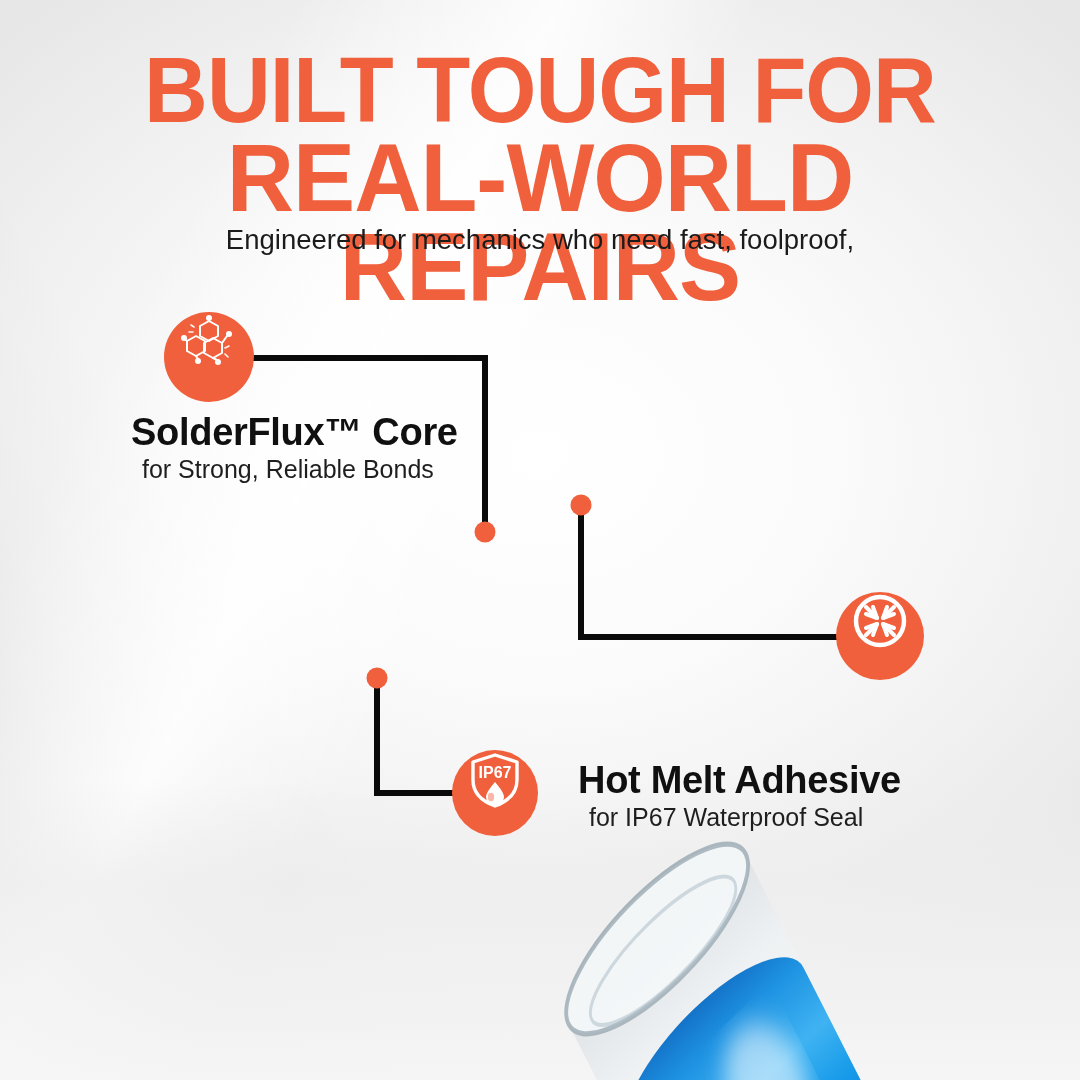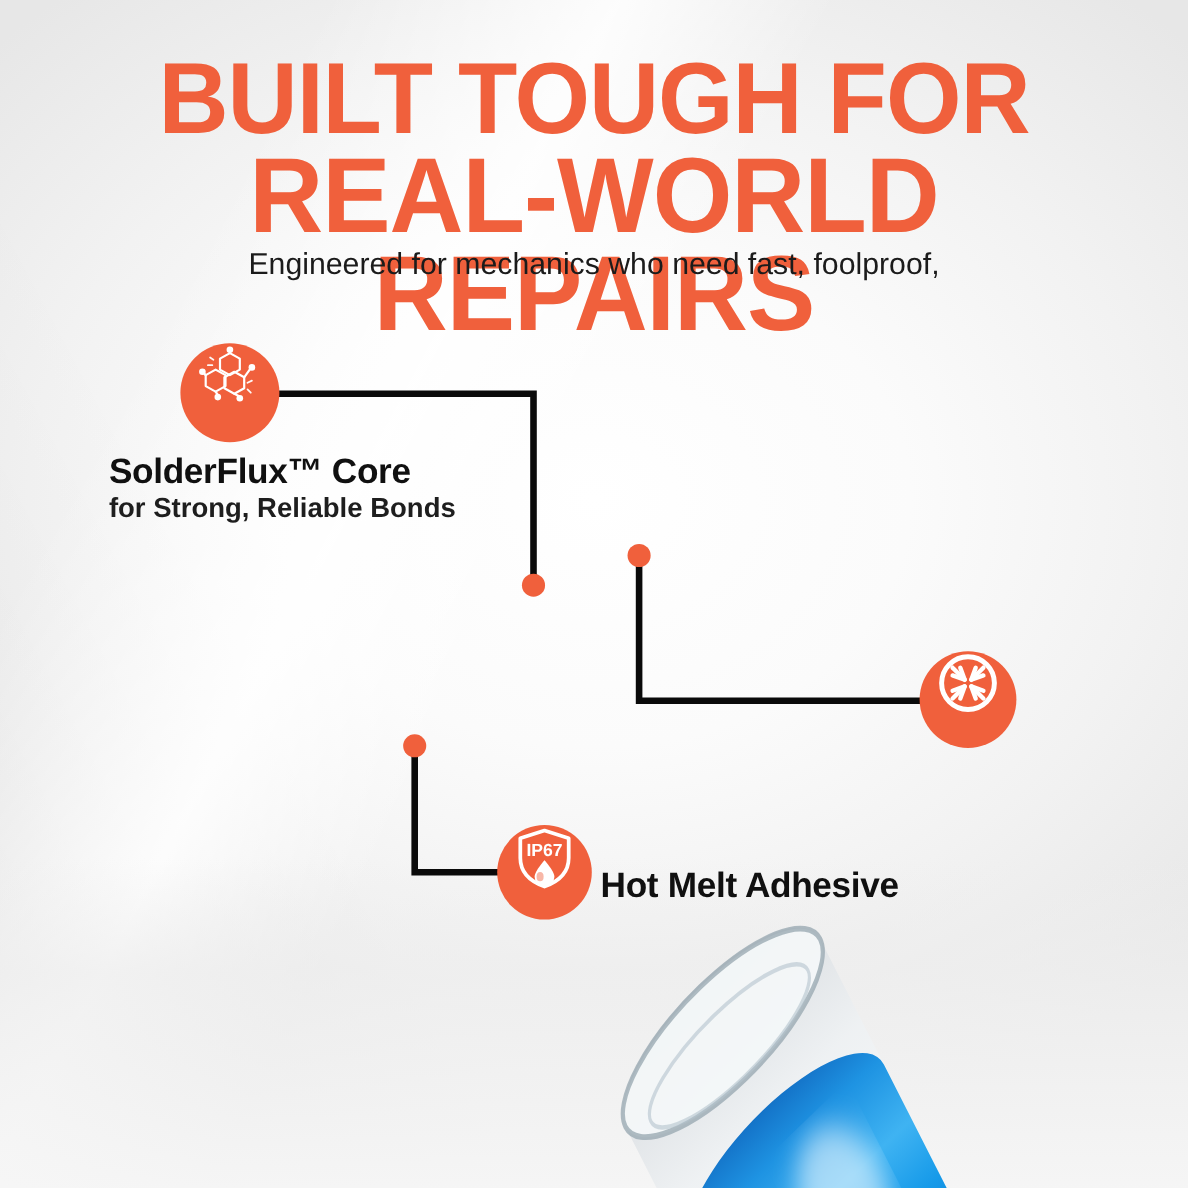--- a/index.html
+++ b/index.html
@@ -75,32 +75,34 @@
   .cicon svg { display:block; }
 
   #icon-flux  { left:164px; top:312px; width:90px; height:90px; }
   #icon-shrink{ left:836px; top:592px; width:88px; height:88px; }
   #icon-ip67  { left:452px; top:750px; width:86px; height:86px; }
 
   
   .callout-text { position:absolute; }
   .callout-text .t1 {
     font-weight:800; color:#101010;
-    font-size:32px; line-height:1.16; letter-spacing:-.3px;
+    font-size:38px; line-height:1.16; letter-spacing:-.3px;
     white-space:nowrap;
+    margin-left:32px;
   }
   .callout-text .t2 {
-    font-weight:700; color:#1e1e1e;
+    font-weight:400; color:#1e1e1e;
     font-size:25px; line-height:1.2;
     white-space:nowrap;
+    margin-left:43px;
   }
 
   #txt-flux   { left:99px;  top:410px; }
   #txt-shrink { left:700px; top:519px; }
-  #txt-ip67   { left:546px; top:786px; }
+  #txt-ip67   { left:546px; top:758px; }
 
   
   #leaders { position:absolute; inset:0; pointer-events:none; }
 </style>
 </head>
 <body>
 
 <div id="stage">
 
   <div class="bg-sheen"></div>
@@ -325,15 +327,16 @@
   <div class="cicon" id="icon-ip67">
     <svg width="60" height="60" viewBox="0 0 60 60">
       <path d="M30,5 L52,12 L52,30 C52,44 41,52 30,56 C19,52 8,44 8,30 L8,12 Z" fill="none" stroke="#ffffff" stroke-width="3.4" stroke-linejoin="round"></path>
       <text x="30" y="28" text-anchor="middle" fill="#ffffff" font-family="Liberation Sans, sans-serif" font-size="16" font-weight="700">IP67</text>
       <path d="M30,32 C30,32 21,42 21,47 A9,9 0 0 0 39,47 C39,42 30,32 30,32 Z" fill="#ffffff"></path>
       <ellipse cx="26" cy="47" rx="3.2" ry="4.2" fill="#F0603C" opacity=".45"></ellipse>
     </svg>
   </div>
   <div class="callout-text" id="txt-ip67">
     <div class="t1">Hot Melt Adhesive</div>
+    <div class="t2">for IP67 Waterproof Seal</div>
   </div>
 
 </div>
 
 </body></html>

